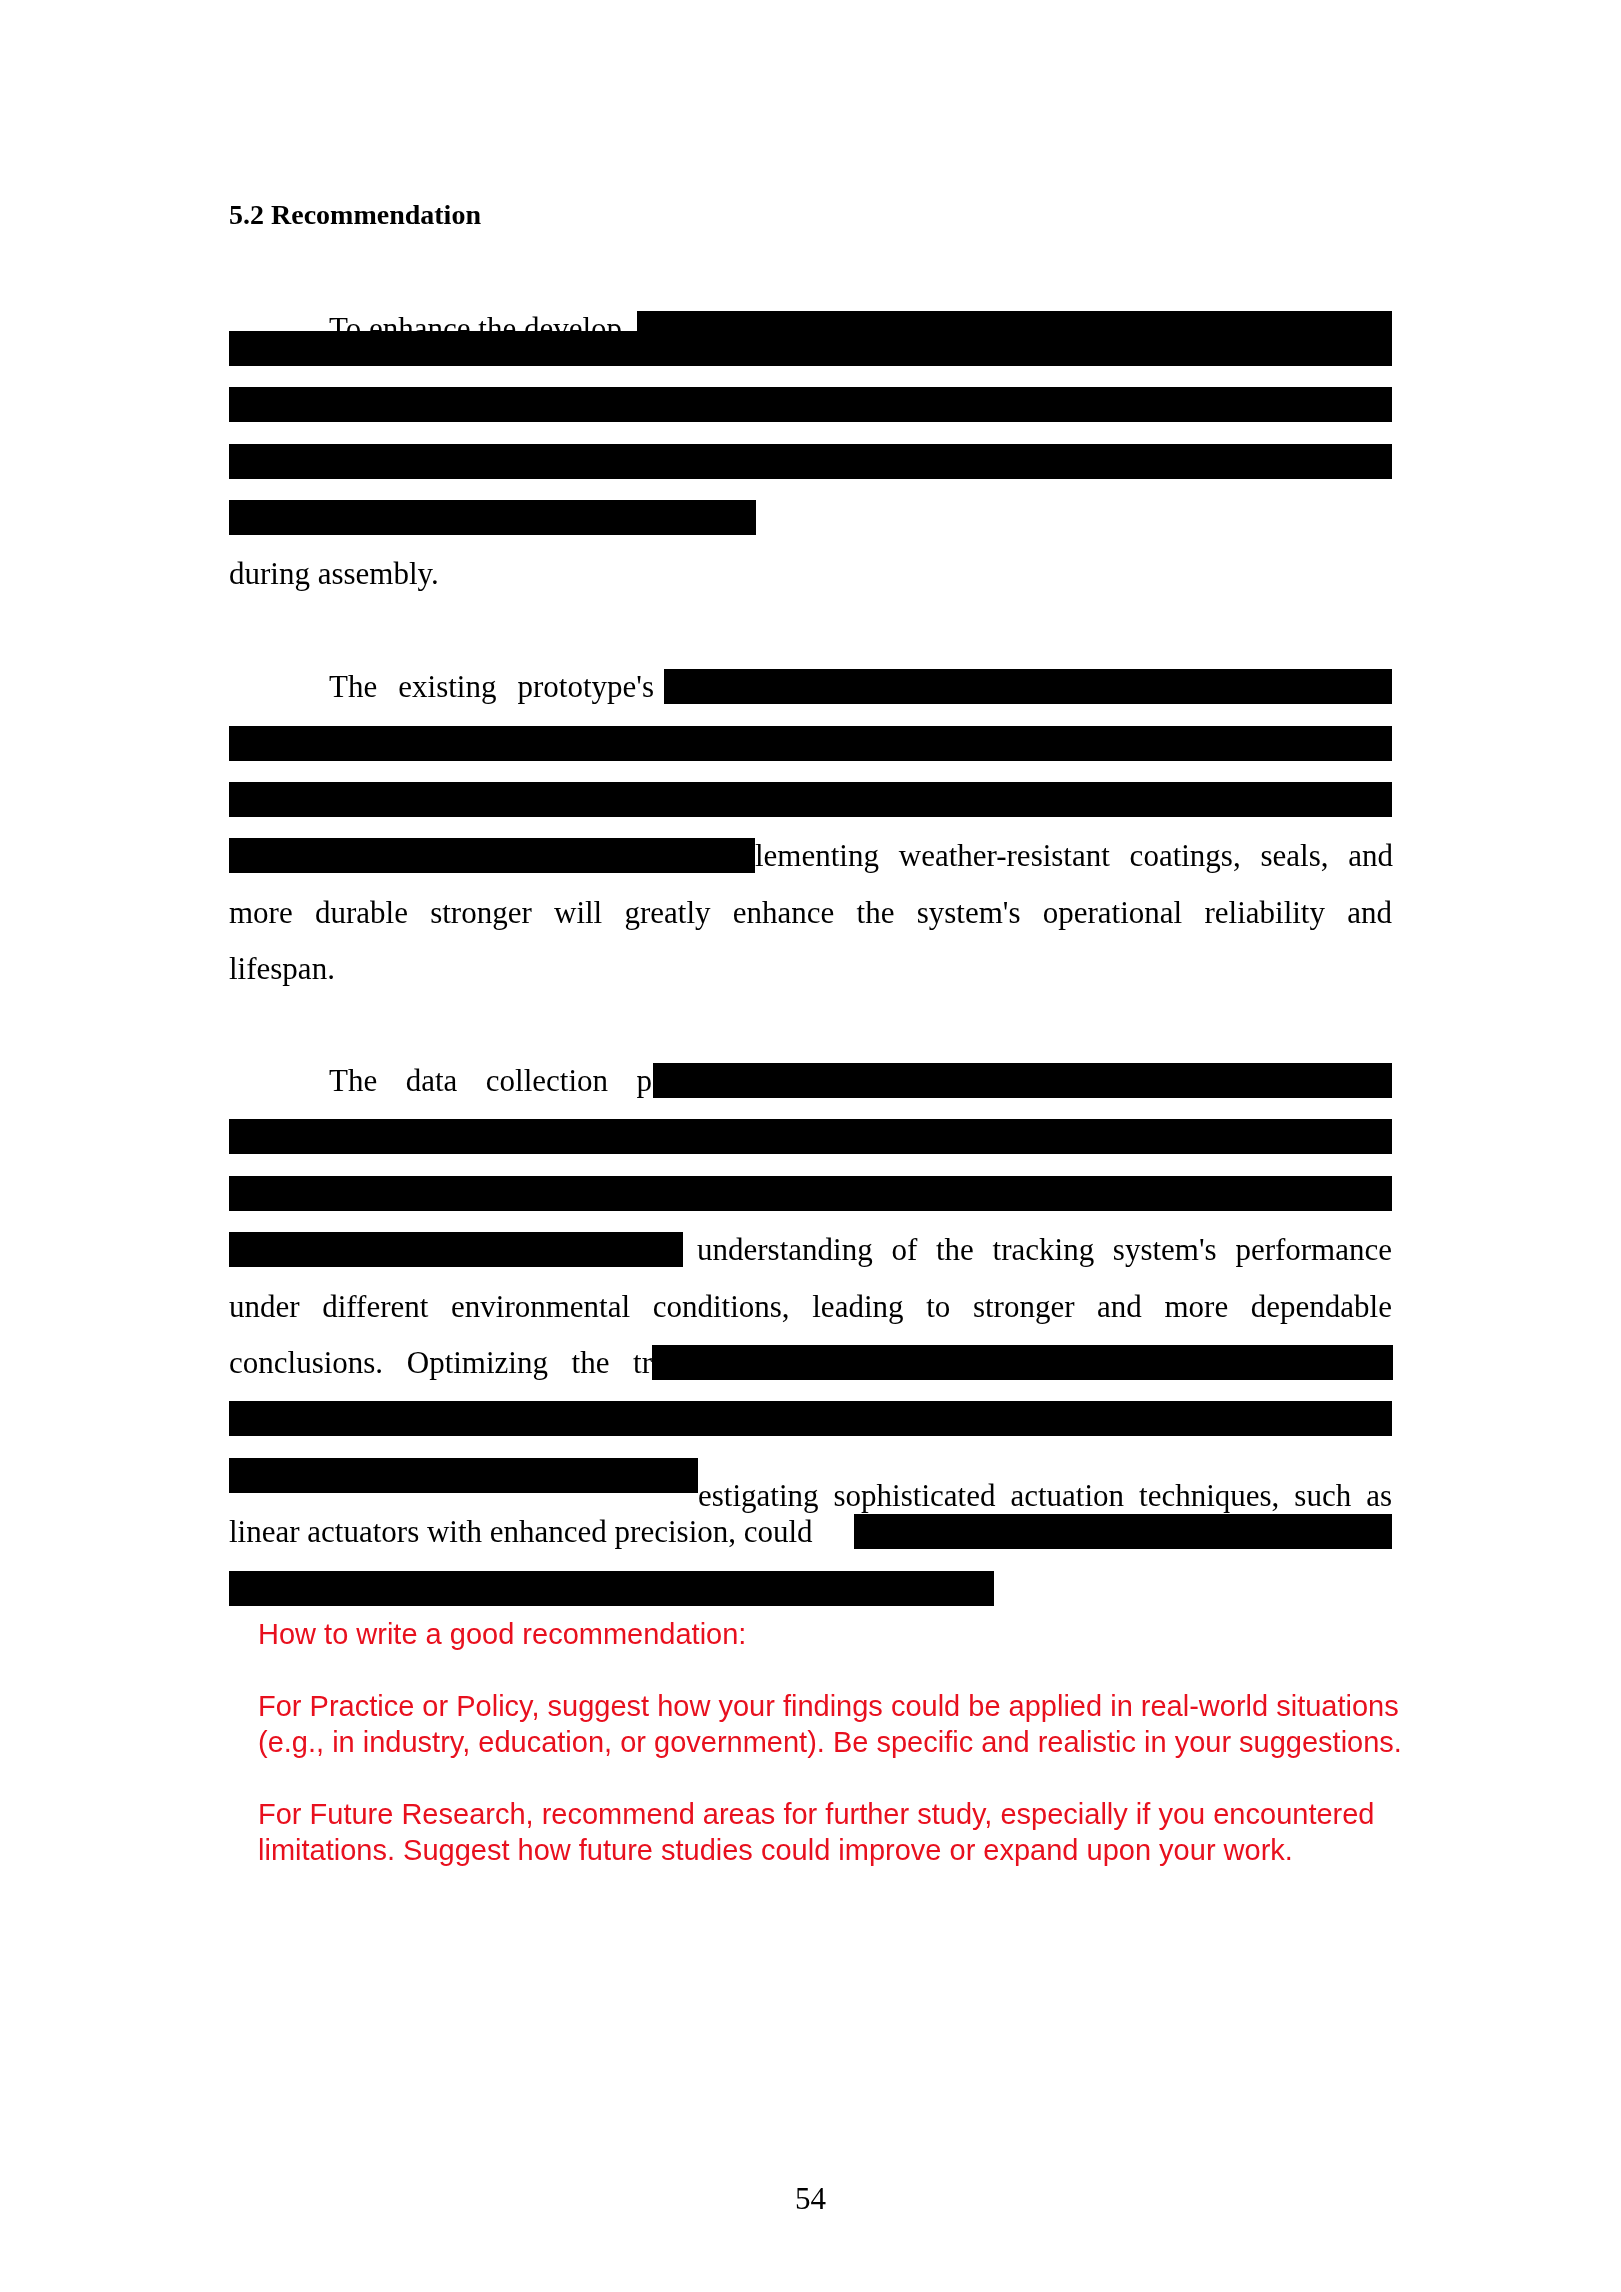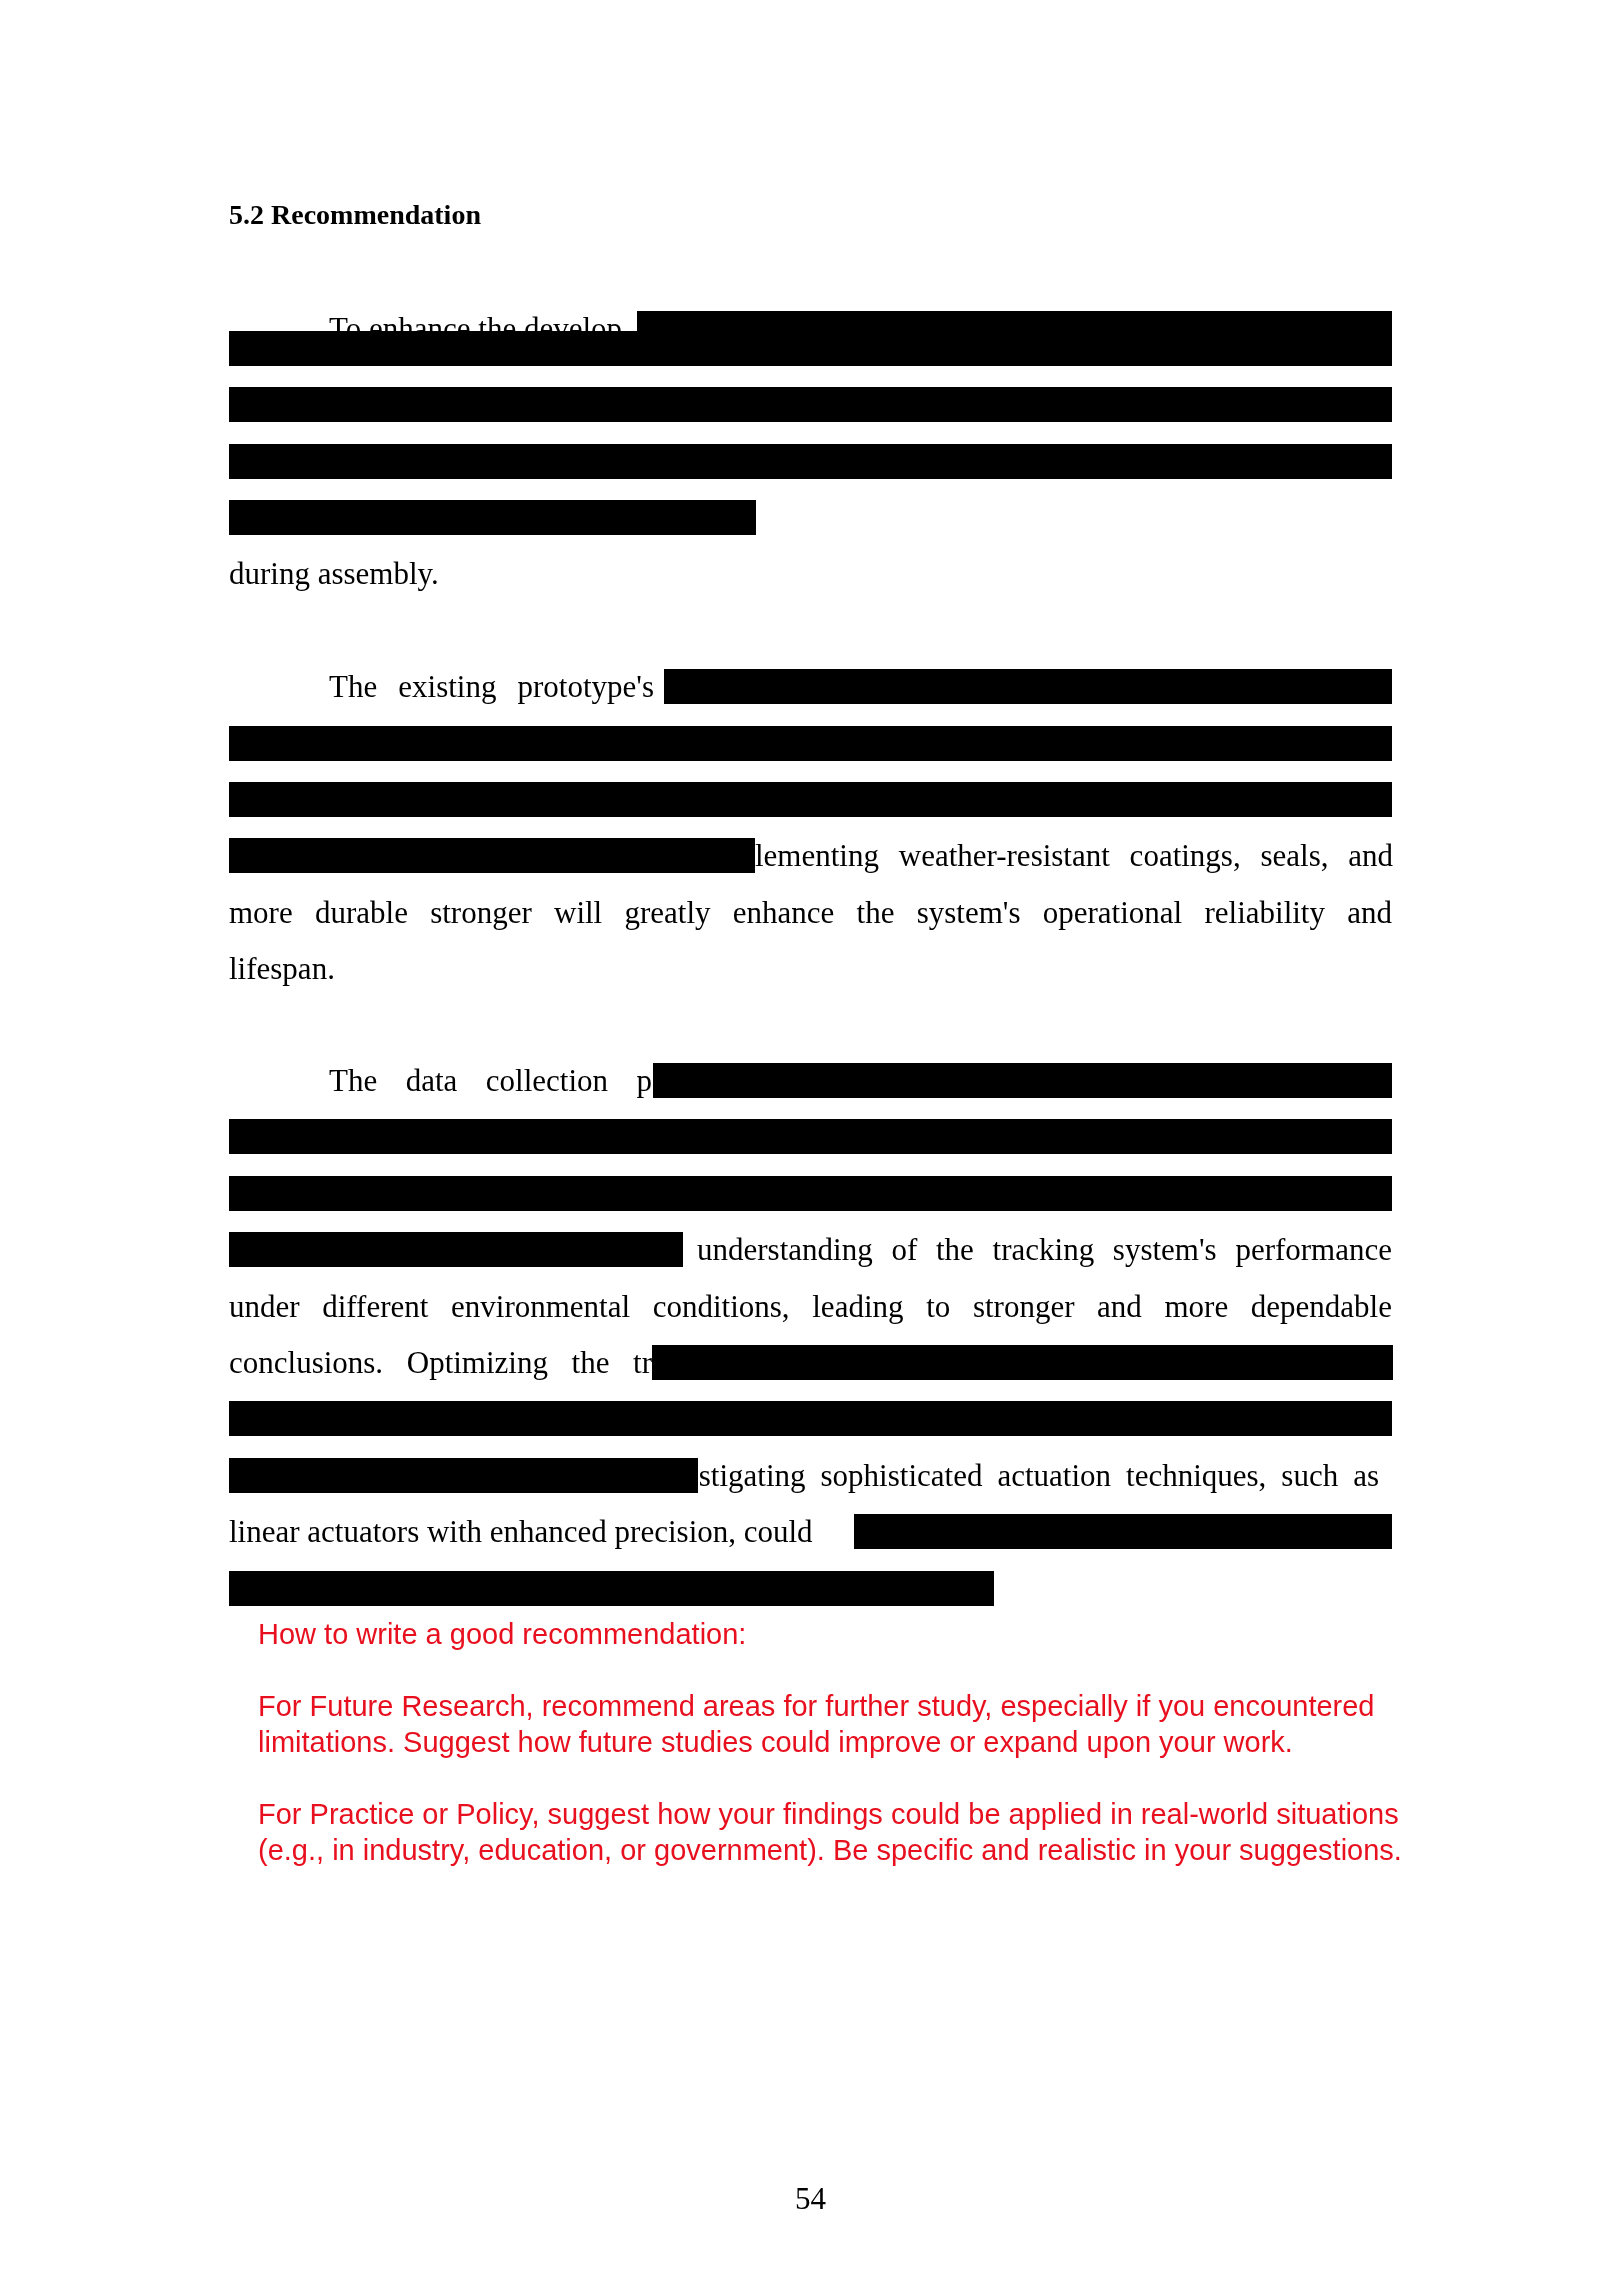--- a/index.html
+++ b/index.html
@@ -81,32 +81,32 @@
     <div class="line just" style="top:1289px;">under different environmental conditions, leading to stronger and more dependable</div>
     <div class="line" style="top:1345px;">
       <span class="seg just" style="left:0; width:423px;">conclusions. Optimizing the tr</span>
       <span class="bar" style="left:423px; width:741px;"></span>
     </div>
     <div class="line" style="top:1401px;">
       <span class="bar" style="left:0; width:1163px;"></span>
     </div>
     <div class="line" style="top:1458px;">
       <span class="bar" style="left:0; width:469px;"></span>
-      <span class="seg just" style="left:456px; width:694px;">estigating sophisticated actuation techniques, such as</span>
+      <span class="seg just" style="left:469px; width:694px;margin-top:20px;">estigating sophisticated actuation techniques, such as</span>
     </div>
     <div class="line" style="top:1514px;">
       <span class="seg" style="left:0;">linear actuators with enhanced precision, could</span>
       <span class="bar" style="left:625px; width:538px;"></span>
     </div>
     <div class="line" style="top:1571px;">
       <span class="bar" style="left:0; width:765px;"></span>
     </div>
   </div>
 
   <div class="red" style="top:1616px;">
     <p>How to write a good recommendation:</p>
+    <p style="margin-top:36px;">For Practice or Policy, suggest how your findings could be applied in real-world situations (e.g., in industry, education, or government). Be specific and realistic in your suggestions.</p>
     <p style="margin-top:36px;">For Future Research, recommend areas for further study, especially if you encountered limitations. Suggest how future studies could improve or expand upon your work.</p>
-    <p style="margin-top:36px;">For Practice or Policy, suggest how your findings could be applied in real-world situations (e.g., in industry, education, or government). Be specific and realistic in your suggestions.</p>
   </div>
 
   <div class="pagenum">54</div>
 </div>
 
 
 </body></html>

